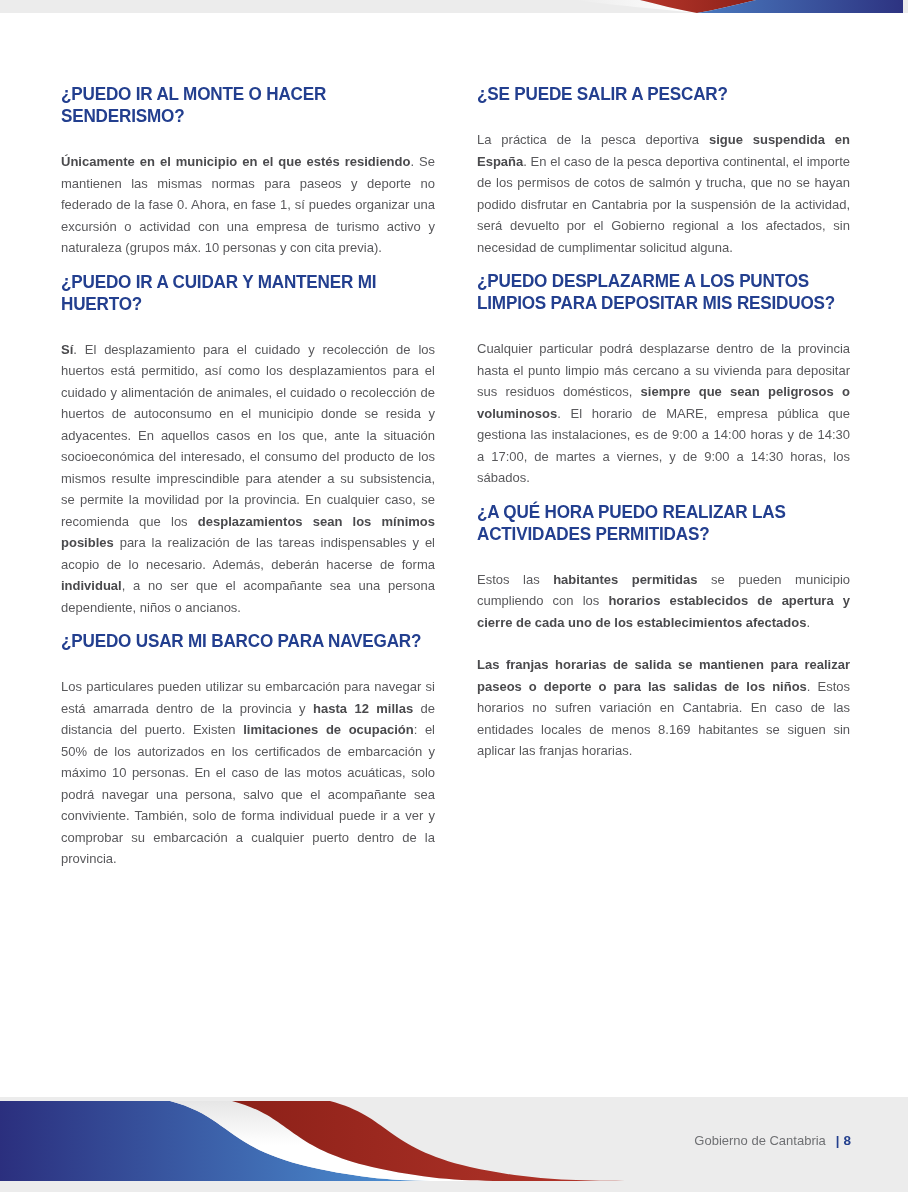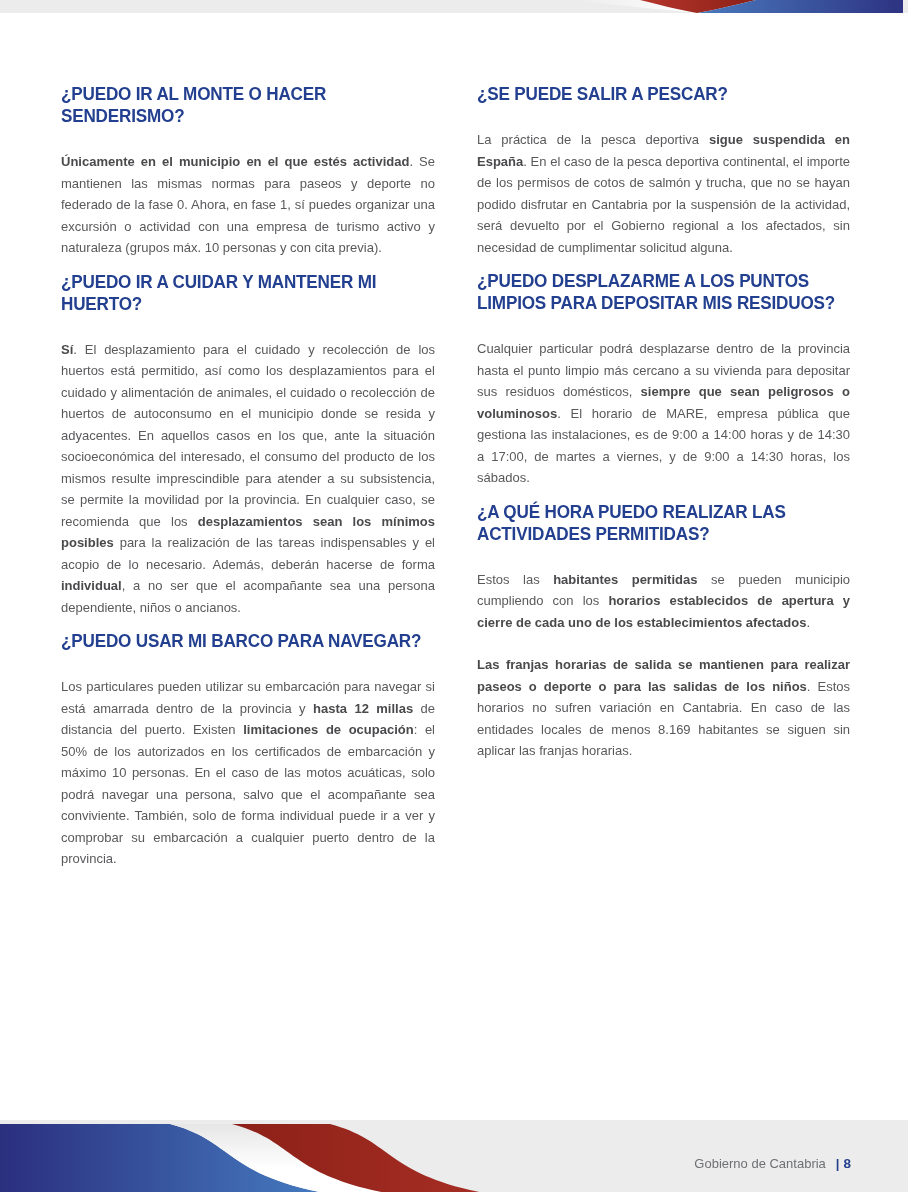--- a/index.html
+++ b/index.html
@@ -62,21 +62,21 @@
     margin-bottom:21px;
   }
   p.a:last-child{margin-bottom:0;}
   p.a .b{
     font-weight:700;
     color:var(--bold_gray);
   }
   
   .bottom-band{
     position:absolute;bottom:0;left:0;
-    width:908px;height:72px;
+    width:908px;height:95px;
     background:var(--band_gray);
   }
   .bottom-band svg{position:absolute;top:0;left:0;display:block;}
   .footer-line{
     position:absolute;
     top:36px;right:57px;
     font-size:13px;
     color:var(--footer_gray);
     white-space:nowrap;
   }
@@ -115,21 +115,21 @@
       <path d="M575 0 L640 0 C660 5 676 9 697 13 C660 9 610 5 575 0 Z" fill="url(#topWhite)"></path>
       <path d="M640 0 L756 0 C735 5 715 10 697 13 C676 9 660 5 640 0 Z" fill="url(#topRed)"></path>
       <path d="M756 0 L903 0 L903 13 L697 13 C715 10 735 5 756 0 Z" fill="url(#topBlue)"></path>
     </svg>
   </div>
 
   <main class="content">
     <div class="col">
         <section class="faq-section">
           <h2 class="q">¿PUEDO IR AL MONTE O HACER SENDERISMO?</h2>
-          <p class="a"><span class="b">Únicamente en el municipio en el que estés actividad</span><span>. Se mantienen las mismas normas para paseos y deporte no federado de la fase 0. Ahora, en fase 1, sí puedes organizar una excursión o actividad con una empresa de turismo activo y naturaleza (grupos máx. 10 personas y con cita previa).</span></p>
+          <p class="a"><span class="b">Únicamente en el municipio en el que estés residiendo</span><span>. Se mantienen las mismas normas para paseos y deporte no federado de la fase 0. Ahora, en fase 1, sí puedes organizar una excursión o actividad con una empresa de turismo activo y naturaleza (grupos máx. 10 personas y con cita previa).</span></p>
         </section>
         <section class="faq-section">
           <h2 class="q">¿PUEDO IR A CUIDAR Y MANTENER MI HUERTO?</h2>
           <p class="a"><span class="b">Sí</span><span>. El desplazamiento para el cuidado y recolección de los huertos está permitido, así como los desplazamientos para el cuidado y alimentación de animales, el cuidado o recolección de huertos de autoconsumo en el municipio donde se resida y adyacentes. En aquellos casos en los que, ante la situación socioeconómica del interesado, el consumo del producto de los mismos resulte imprescindible para atender a su subsistencia, se permite la movilidad por la provincia. En cualquier caso, se recomienda que los </span><span class="b">desplazamientos sean los mínimos posibles</span><span> para la realización de las tareas indispensables y el acopio de lo necesario. Además, deberán hacerse de forma </span><span class="b">individual</span><span>, a no ser que el acompañante sea una persona dependiente, niños o ancianos.</span></p>
         </section>
         <section class="faq-section">
           <h2 class="q">¿PUEDO USAR MI BARCO PARA NAVEGAR?</h2>
           <p class="a"><span>Los particulares pueden utilizar su embarcación para navegar si está amarrada dentro de la provincia y </span><span class="b">hasta 12 millas</span><span> de distancia del puerto. Existen </span><span class="b">limitaciones de ocupación</span><span>: el 50% de los autorizados en los certificados de embarcación y máximo 10 personas. En el caso de las motos acuáticas, solo podrá navegar una persona, salvo que el acompañante sea conviviente. También, solo de forma individual puede ir a ver y comprobar su embarcación a cualquier puerto dentro de la provincia.</span></p>
         </section>
       </div>

